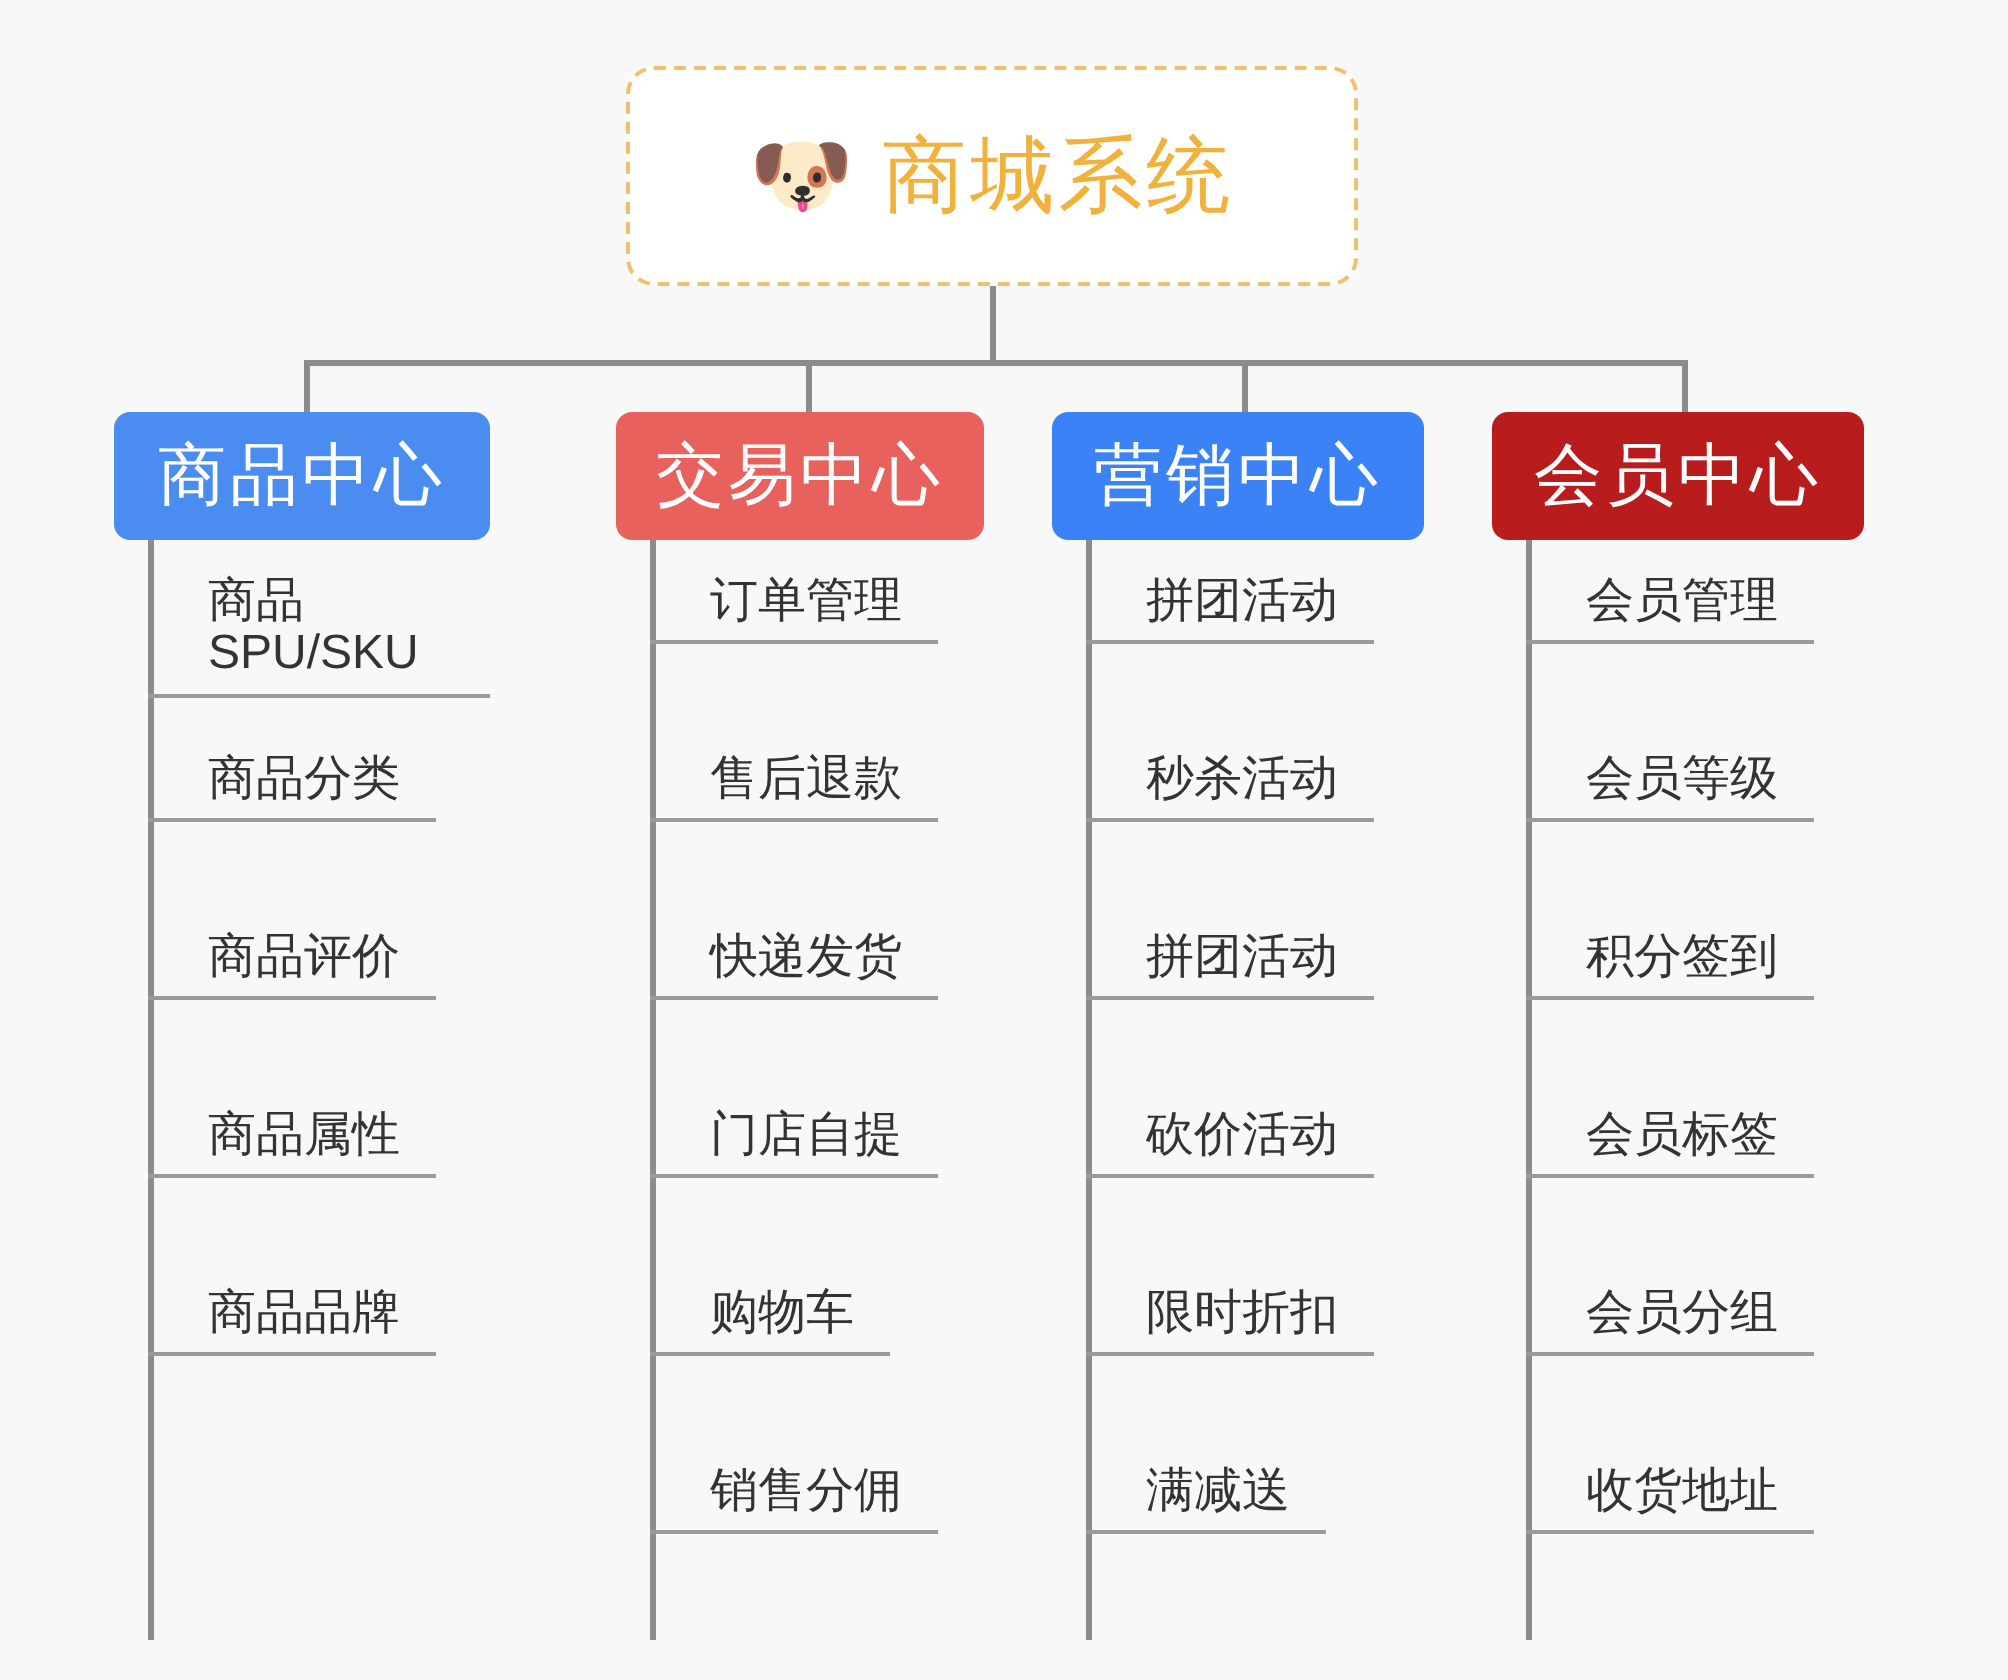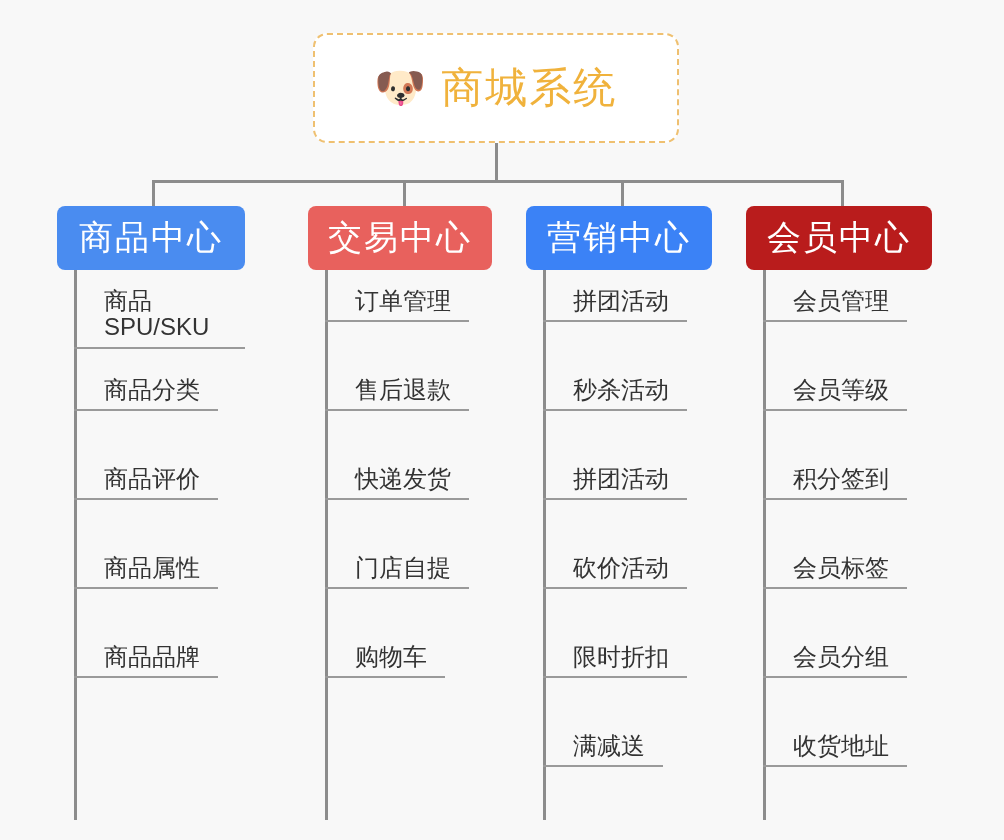--- a/index.html
+++ b/index.html
@@ -154,20 +154,23 @@
           </div>
           <div class="leaf-item">
             <span class="leaf-label">快递发货</span>
           </div>
           <div class="leaf-item">
             <span class="leaf-label">门店自提</span>
           </div>
           <div class="leaf-item">
             <span class="leaf-label">购物车</span>
           </div>
+          <div class="leaf-item">
+            <span class="leaf-label">销售分佣</span>
+          </div>
         </div>
       </div>
       <div class="branch" style="left: 526px; width: 186px;">
         <div class="branch-header" style="background: #3b82f6;">营销中心</div>
         <div class="leaf-list">
           <div class="leaf-spine" style="background: rgb(140, 140, 140); height: 550px;"></div>
           <div class="leaf-item">
             <span class="leaf-label">拼团活动</span>
           </div>
           <div class="leaf-item">

